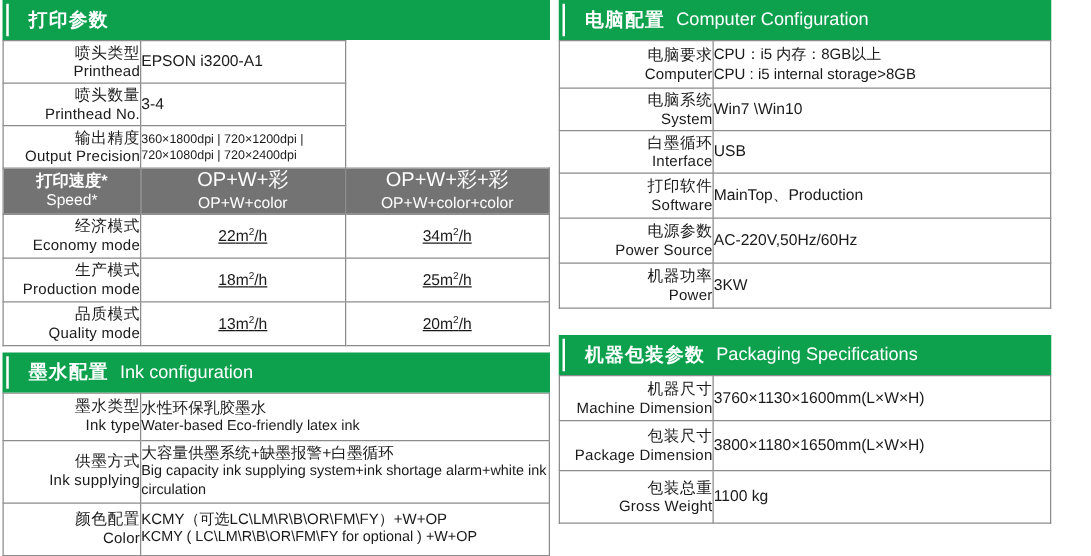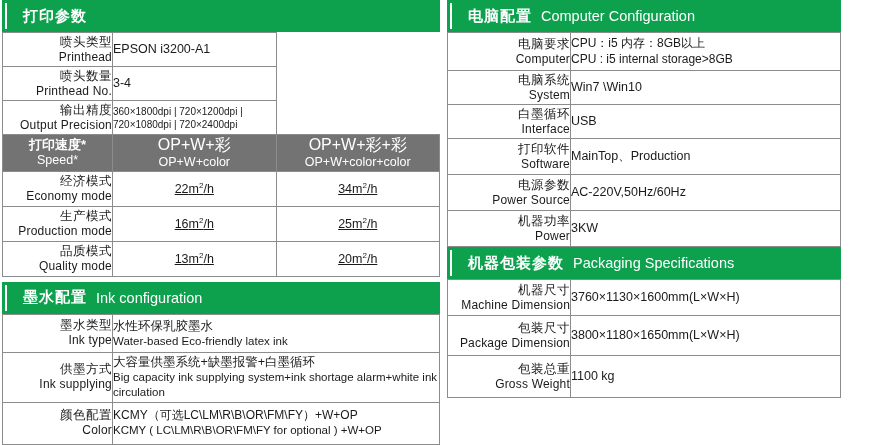--- a/index.html
+++ b/index.html
@@ -190,21 +190,21 @@
             <span class="en">Economy mode</span>
           </td>
           <td class="ctr" style="height:35px"><span>22</span><span>m</span><sup>2</sup><span>/h</span></td>
           <td class="ctr"><span>34</span><span>m</span><sup>2</sup><span>/h</span></td>
         </tr>
         <tr>
           <td class="lbl">
             <span class="cn">生产模式</span>
             <span class="en">Production mode</span>
           </td>
-          <td class="ctr" style="height:35px"><span>16</span><span>m</span><sup>2</sup><span>/h</span></td>
+          <td class="ctr" style="height:35px"><span>18</span><span>m</span><sup>2</sup><span>/h</span></td>
           <td class="ctr"><span>25</span><span>m</span><sup>2</sup><span>/h</span></td>
         </tr>
         <tr>
           <td class="lbl">
             <span class="cn">品质模式</span>
             <span class="en">Quality mode</span>
           </td>
           <td class="ctr" style="height:35px"><span>13</span><span>m</span><sup>2</sup><span>/h</span></td>
           <td class="ctr"><span>20</span><span>m</span><sup>2</sup><span>/h</span></td>
         </tr>
@@ -320,21 +320,21 @@
             <span class="cn">机器功率</span>
             <span class="en">Power</span>
           </td>
           <td class="val" style="height:36px">
             <span class="one">3KW</span>
           </td>
         </tr>
       </tbody>
     </table>
 
-    <div class="bar" style="margin-top:0">
+    <div class="bar" style="margin-top:21px">
       <span class="bar-cn">机器包装参数</span>
       <span class="bar-en">Packaging Specifications</span>
     </div>
 
     <table class="spec">
       <colgroup>
           <col style="width:123px">
           <col>
         </colgroup>
       <tbody>

